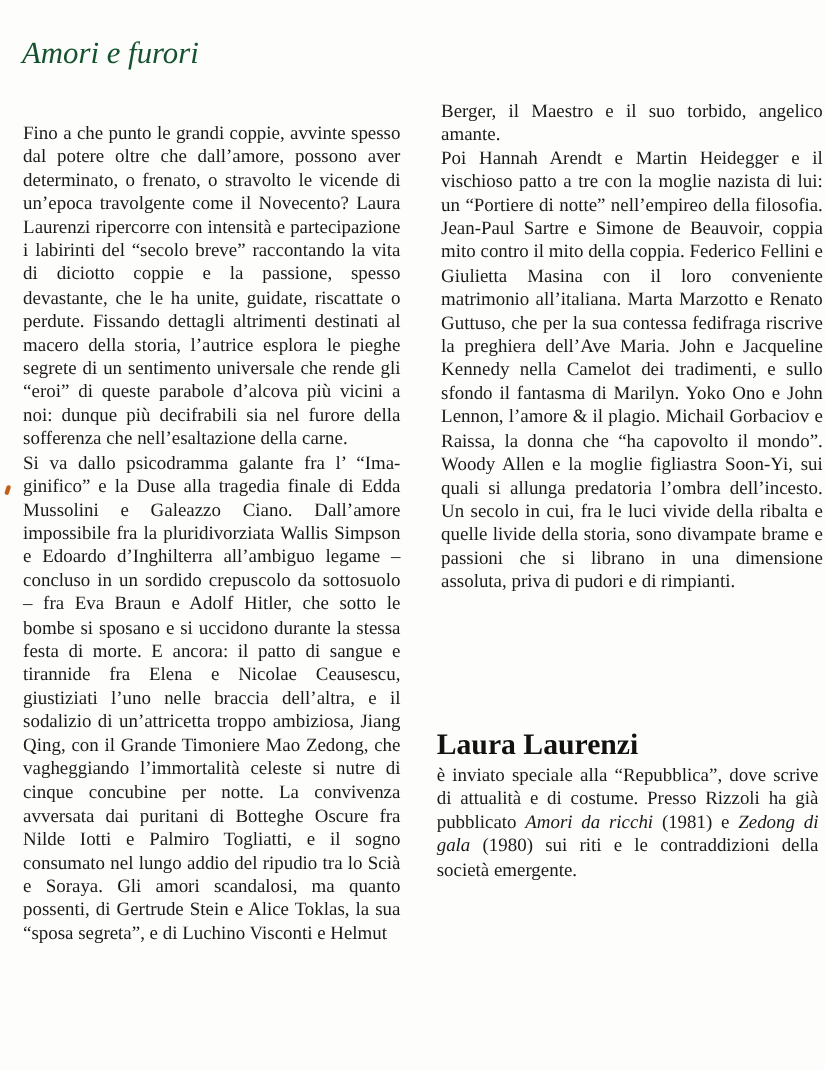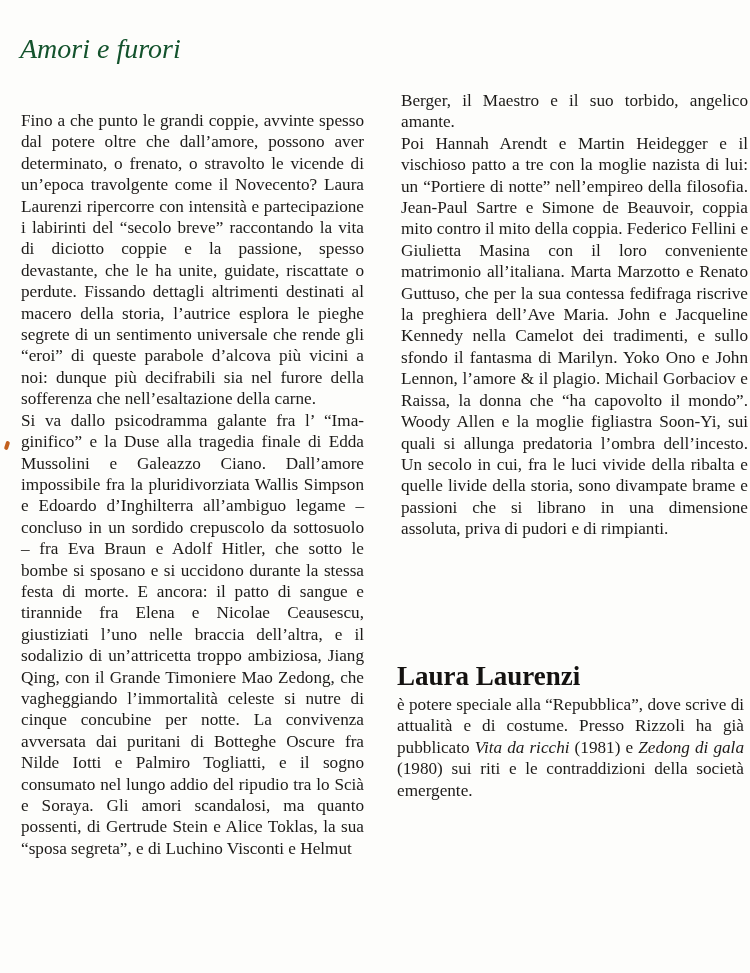--- a/index.html
+++ b/index.html
@@ -55,14 +55,14 @@
   <p>Si va dallo psicodramma galante fra l’ “Ima­ginifico” e la Duse alla tragedia finale di Edda Mussolini e Galeazzo Ciano. Dall’amore impossibile fra la pluridivorziata Wallis Simpson e Edoardo d’Inghilterra all’ambiguo legame – concluso in un sordido crepuscolo da sottosuolo – fra Eva Braun e Adolf Hitler, che sotto le bombe si sposano e si uccidono durante la stessa festa di morte. E ancora: il patto di sangue e tirannide fra Elena e Nicolae Ceausescu, giustiziati l’uno nelle braccia del­l’altra, e il sodalizio di un’attricetta troppo ambiziosa, Jiang Qing, con il Grande Timoniere Mao Zedong, che vagheggiando l’immortalità celeste si nutre di cinque concubi­ne per notte. La convivenza avversata dai puritani di Botteghe Oscure fra Nilde Iotti e Palmiro Togliatti, e il sogno consumato nel lungo addio del ripudio tra lo Scià e Soraya. Gli amori scandalosi, ma quanto possenti, di Gertrude Stein e Alice Toklas, la sua “sposa segreta”, e di Luchino Visconti e Helmut</p>
 </div>
 
 <div class="col col-right">
   <p>Berger, il Maestro e il suo torbido, angelico amante.</p>
   <p>Poi Hannah Arendt e Martin Heidegger e il vischioso patto a tre con la moglie nazista di lui: un “Portiere di notte” nell’empireo della filo­sofia. Jean-Paul Sartre e Simone de Beau­voir, coppia mito contro il mito della coppia. Federico Fellini e Giulietta Masina con il loro conveniente matrimonio all’italiana. Marta Marzotto e Renato Guttuso, che per la sua contessa fedifraga riscrive la preghiera dell’Ave Maria. John e Jacqueline Kennedy nella Camelot dei tradimenti, e sullo sfondo il fanta­sma di Marilyn. Yoko Ono e John Lennon, l’amore &amp; il plagio. Michail Gorbaciov e Raissa, la donna che “ha capovolto il mondo”. Woody Allen e la moglie figliastra Soon-Yi, sui quali si allunga predatoria l’ombra dell’in­cesto. Un secolo in cui, fra le luci vivide della ribalta e quelle livide della storia, sono divam­pate brame e passioni che si librano in una dimensione assoluta, priva di pudori e di rim­pianti.</p>
 </div>
 
 <div class="author-block">
   <h2 class="author-name">Laura Laurenzi</h2>
-  <p class="author-bio"><span>è potere speciale alla “Repubblica”, dove scri­ve di attualità e di costume. Presso Rizzoli ha già pubblicato </span><i>Vita da ricchi</i><span> (1981) e </span><i>Zedong di gala</i><span> (1980) sui riti e le contraddizioni della società emergente.</span></p>
+  <p class="author-bio"><span>è inviato speciale alla “Repubblica”, dove scri­ve di attualità e di costume. Presso Rizzoli ha già pubblicato </span><i>Amori da ricchi</i><span> (1981) e </span><i>Zedong di gala</i><span> (1980) sui riti e le contraddizioni della società emergente.</span></p>
 </div>
 
 </body></html>

